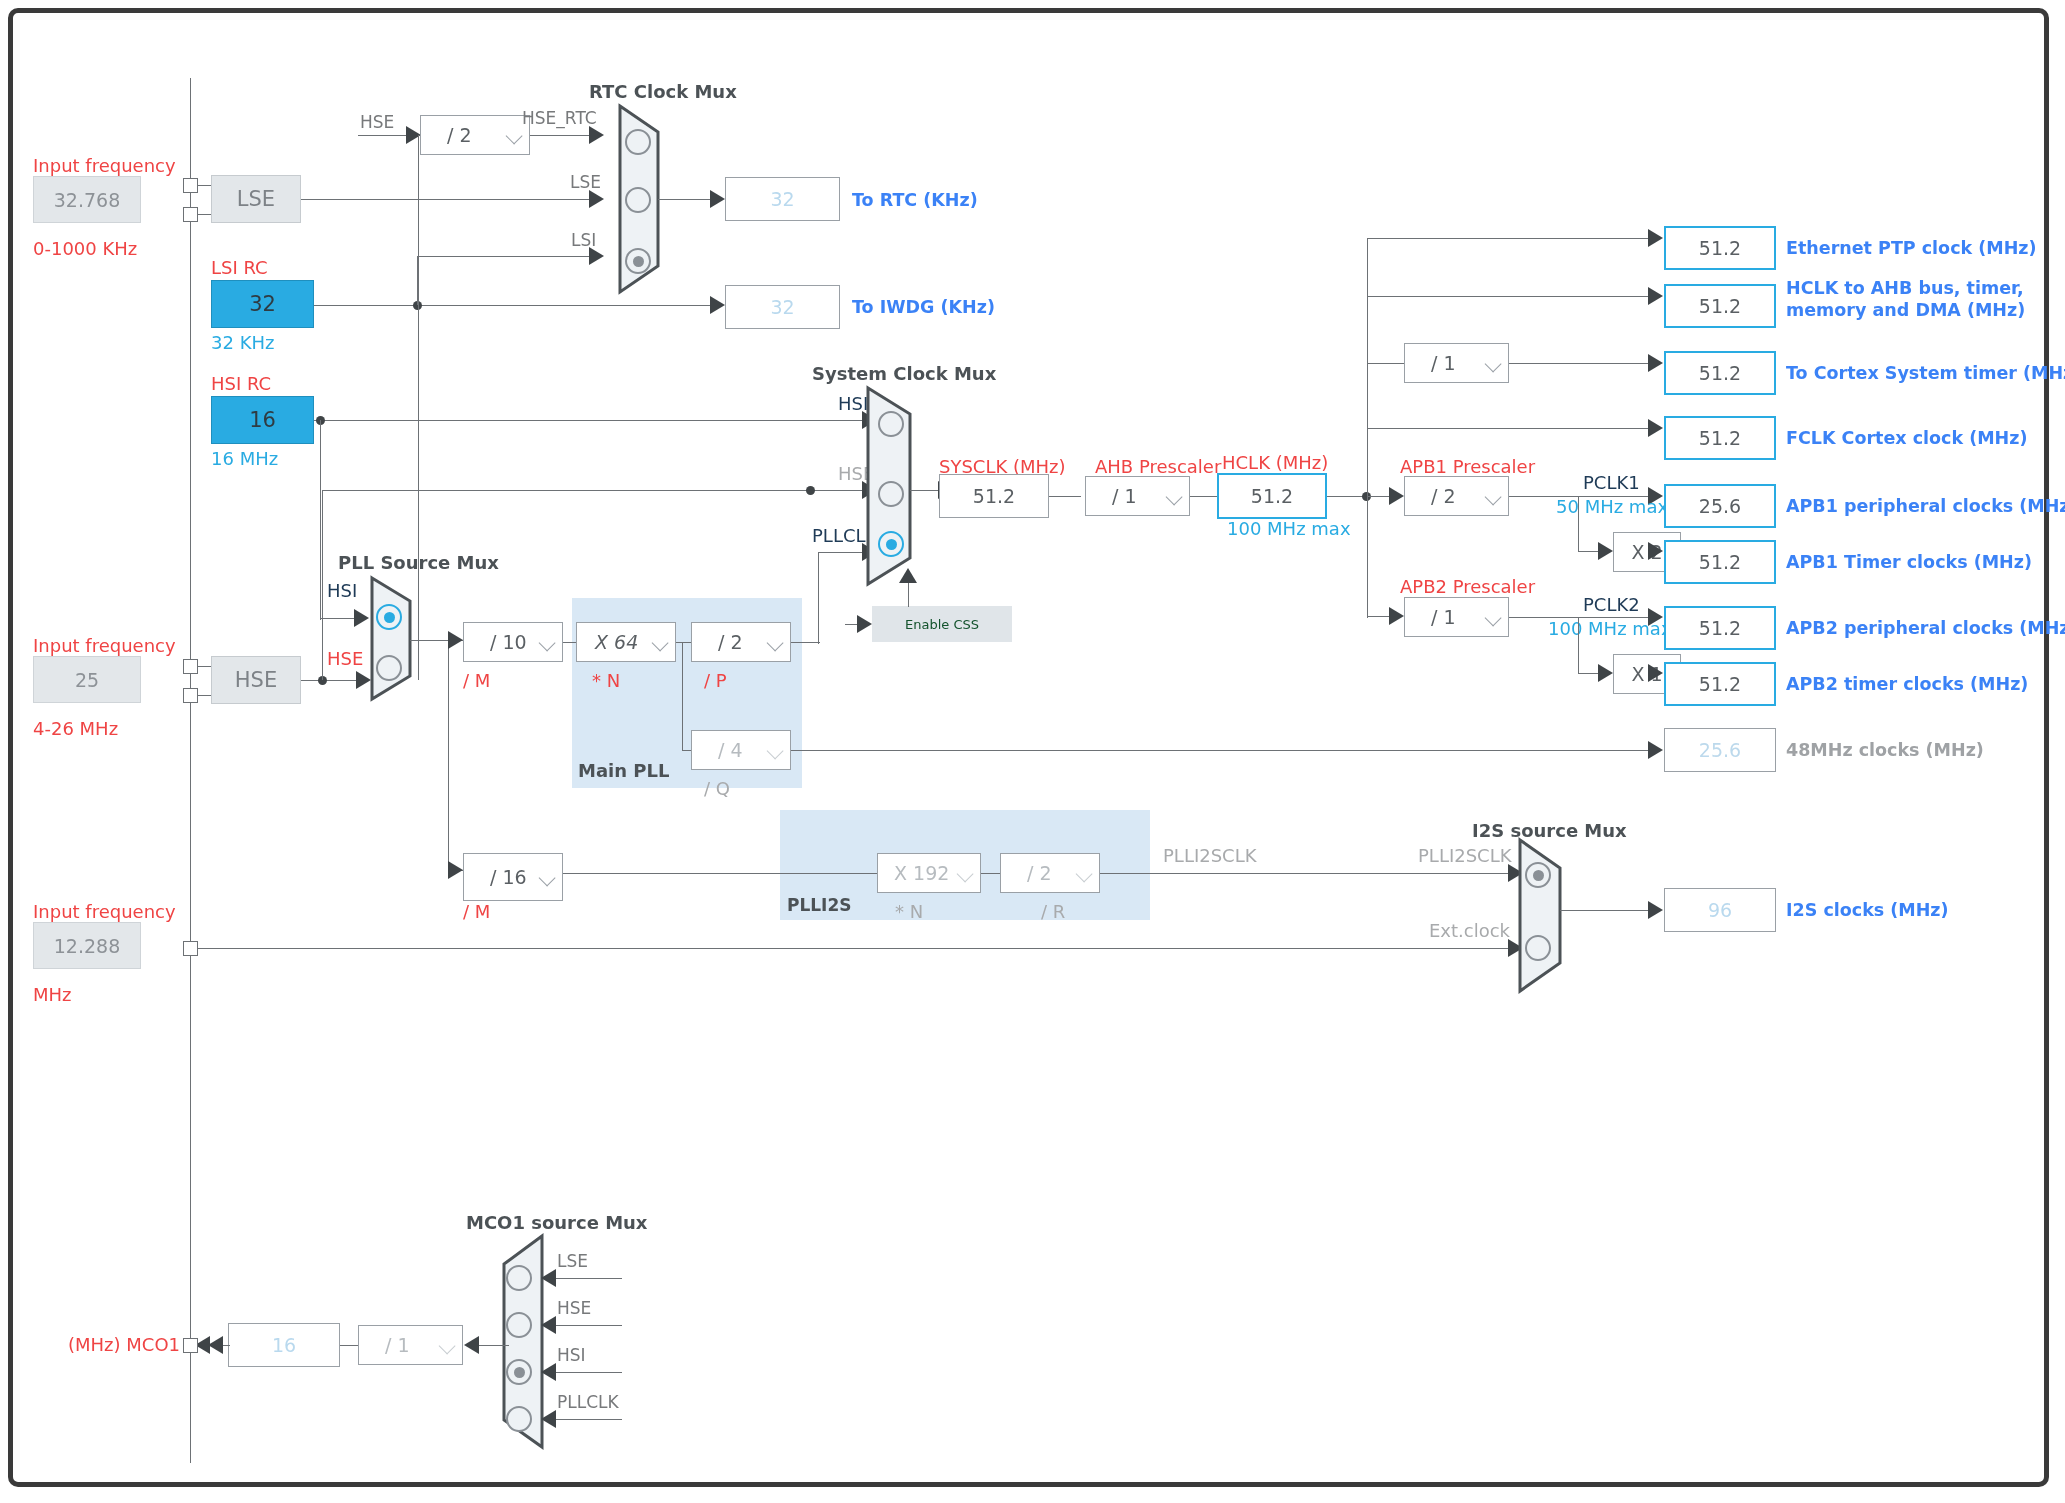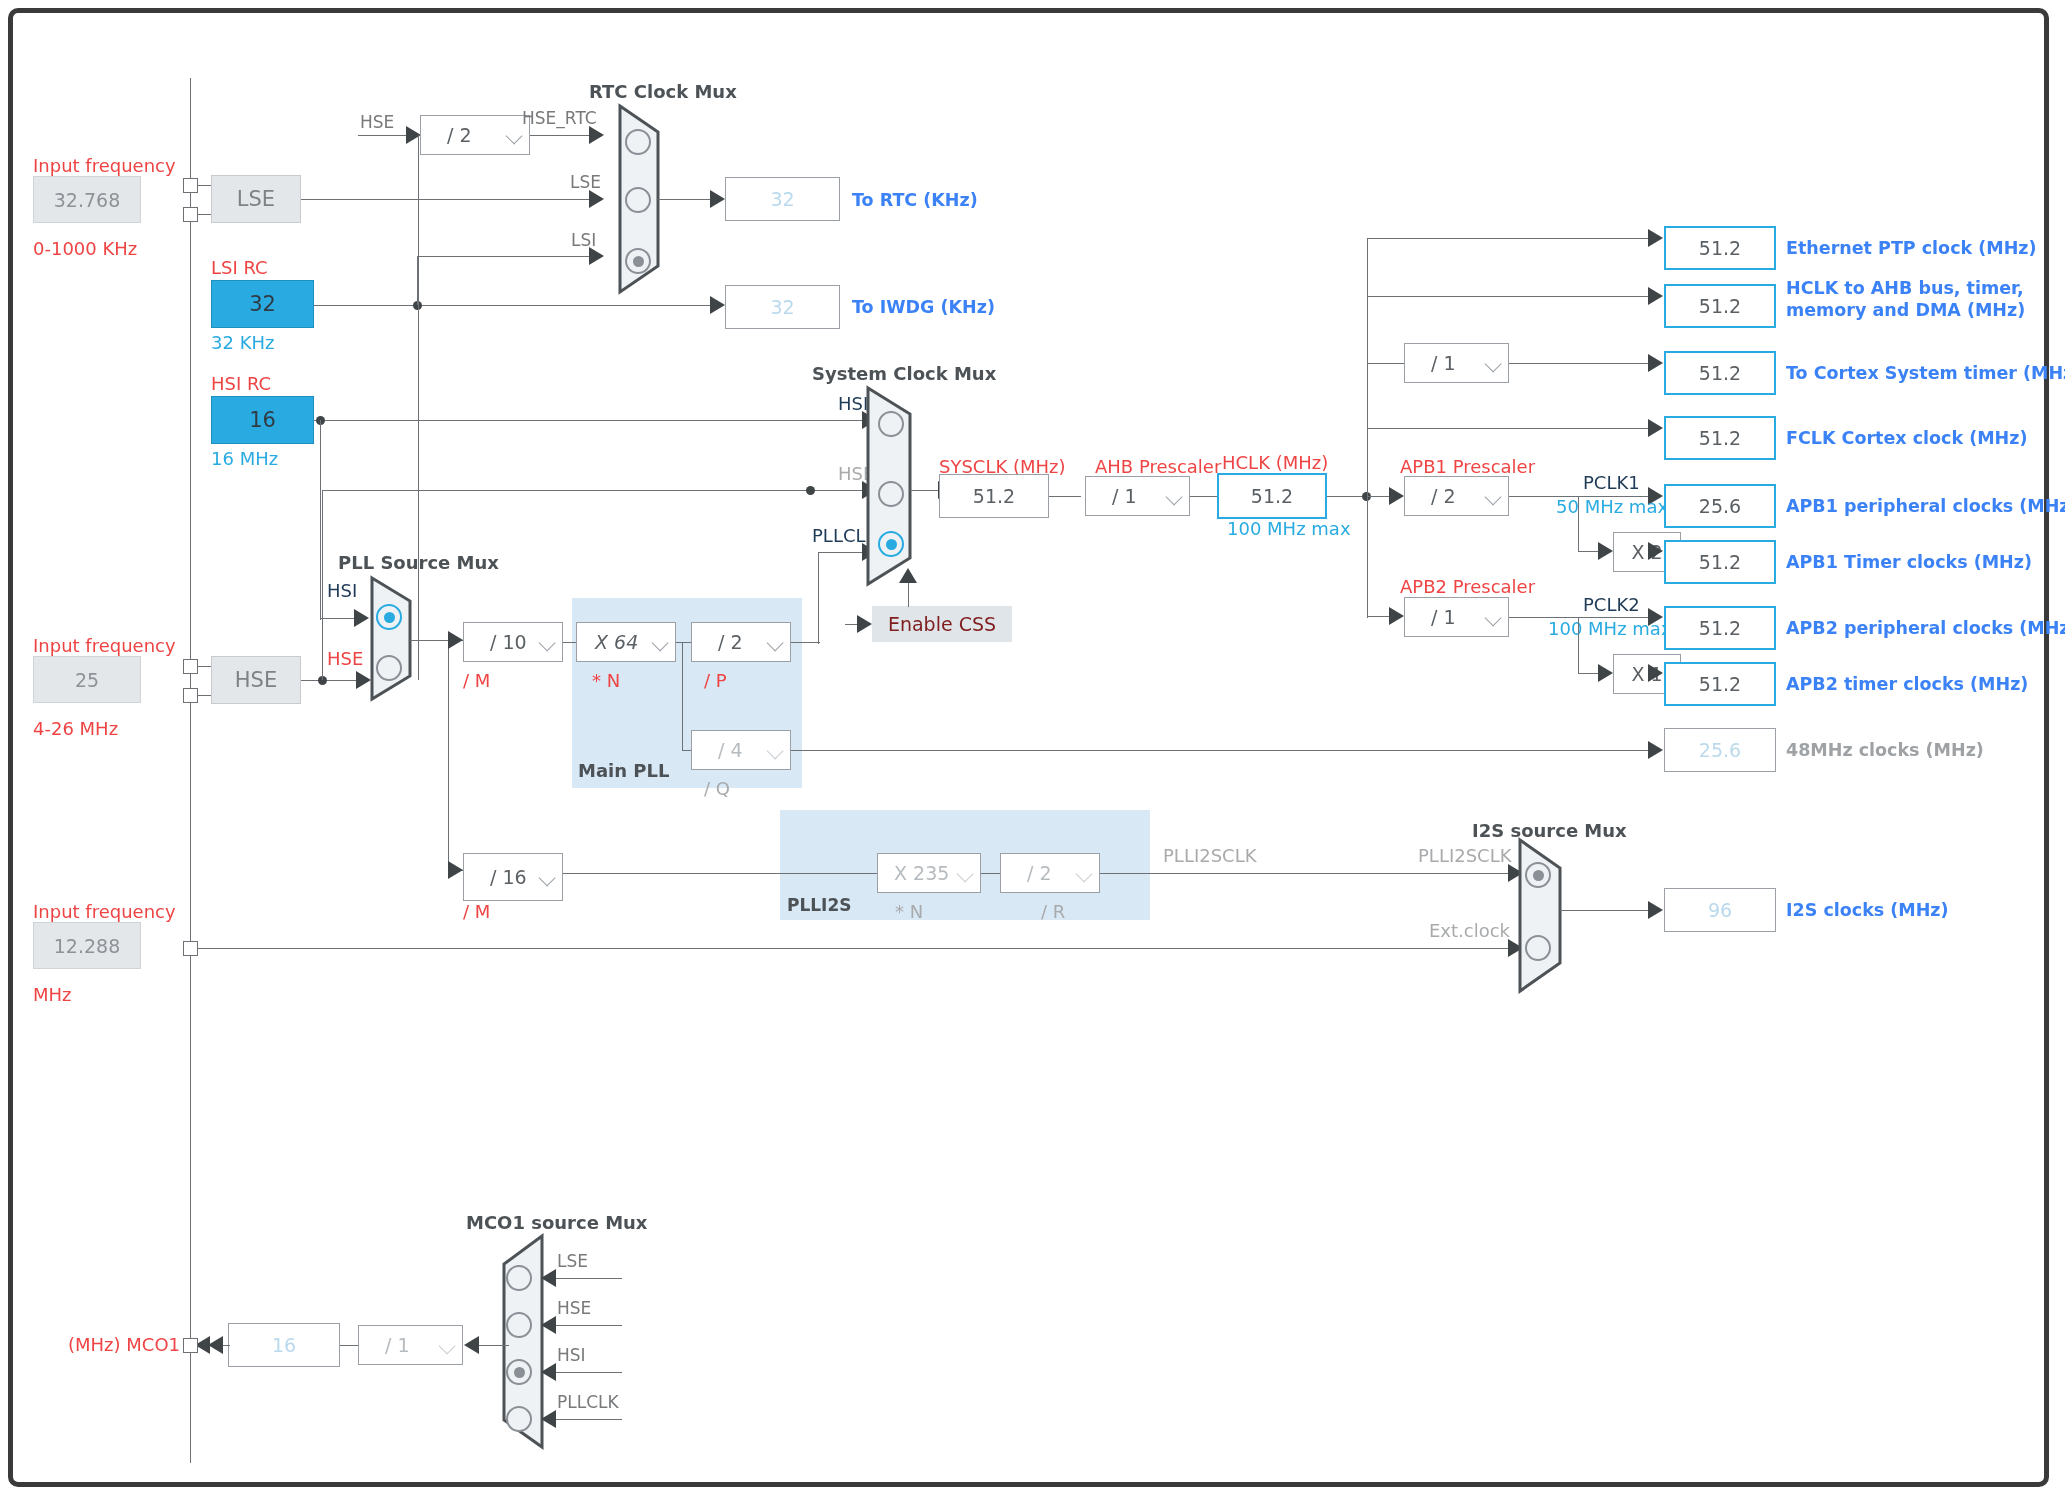--- a/index.html
+++ b/index.html
@@ -41,21 +41,21 @@
   
   .mbox{position:absolute;border:1px solid #9aa0a6;background:#fff;display:flex;align-items:center;justify-content:center;
         font-size:19px;color:#5a5f63;box-sizing:border-box;}
 
   
   .oscbox{position:absolute;background:#e3e7ea;border:1px solid #c6cbcf;display:flex;align-items:center;justify-content:center;
         font-size:21px;color:#7d8287;box-sizing:border-box;}
 
   
   .cssbtn{position:absolute;background:#e0e5e9;display:flex;align-items:center;justify-content:center;
-        font-size:19px;color:#7f1d1d;box-sizing:border-box;}
+        font-size:13px;color:#14532d;box-sizing:border-box;}
 
   
   .pllregion{position:absolute;background:#d9e8f5;}
 
   
   .h{position:absolute;height:0;border-top:1.8px solid #6d7175;}
   .v{position:absolute;width:0;border-left:1.8px solid #6d7175;}
 
   
   .dot{position:absolute;width:9px;height:9px;border-radius:50%;background:#3f4447;}
@@ -362,21 +362,21 @@
     <span class="selval">/ 16</span>
     <span class="chev"></span>
   </div>
   <div class="lbl" style="left:463px;top:901px;">/ M</div>
 
   <div class="pllregion" style="left:780px;top:810px;width:370px;height:110px;"></div>
   <div class="lbl-bold" style="left:787px;top:895px;font-size:17px;">PLLI2S</div>
 
   <div class="h" style="left:563px;top:873px;width:316px;"></div>
   <div class="sel dim" style="left:877px;top:853px;width:104px;height:40px;">
-    <span class="selval" style="margin-left:16px;">X 235</span>
+    <span class="selval" style="margin-left:16px;">X 192</span>
     <span class="chev"></span>
   </div>
   <div class="lbl-gray" style="left:895px;top:901px;">* N</div>
 
   <div class="h" style="left:981px;top:873px;width:21px;"></div>
   <div class="sel dim" style="left:1000px;top:853px;width:100px;height:40px;">
     <span class="selval">/ 2</span>
     <span class="chev"></span>
   </div>
   <div class="lbl-gray" style="left:1041px;top:901px;">/ R</div>

